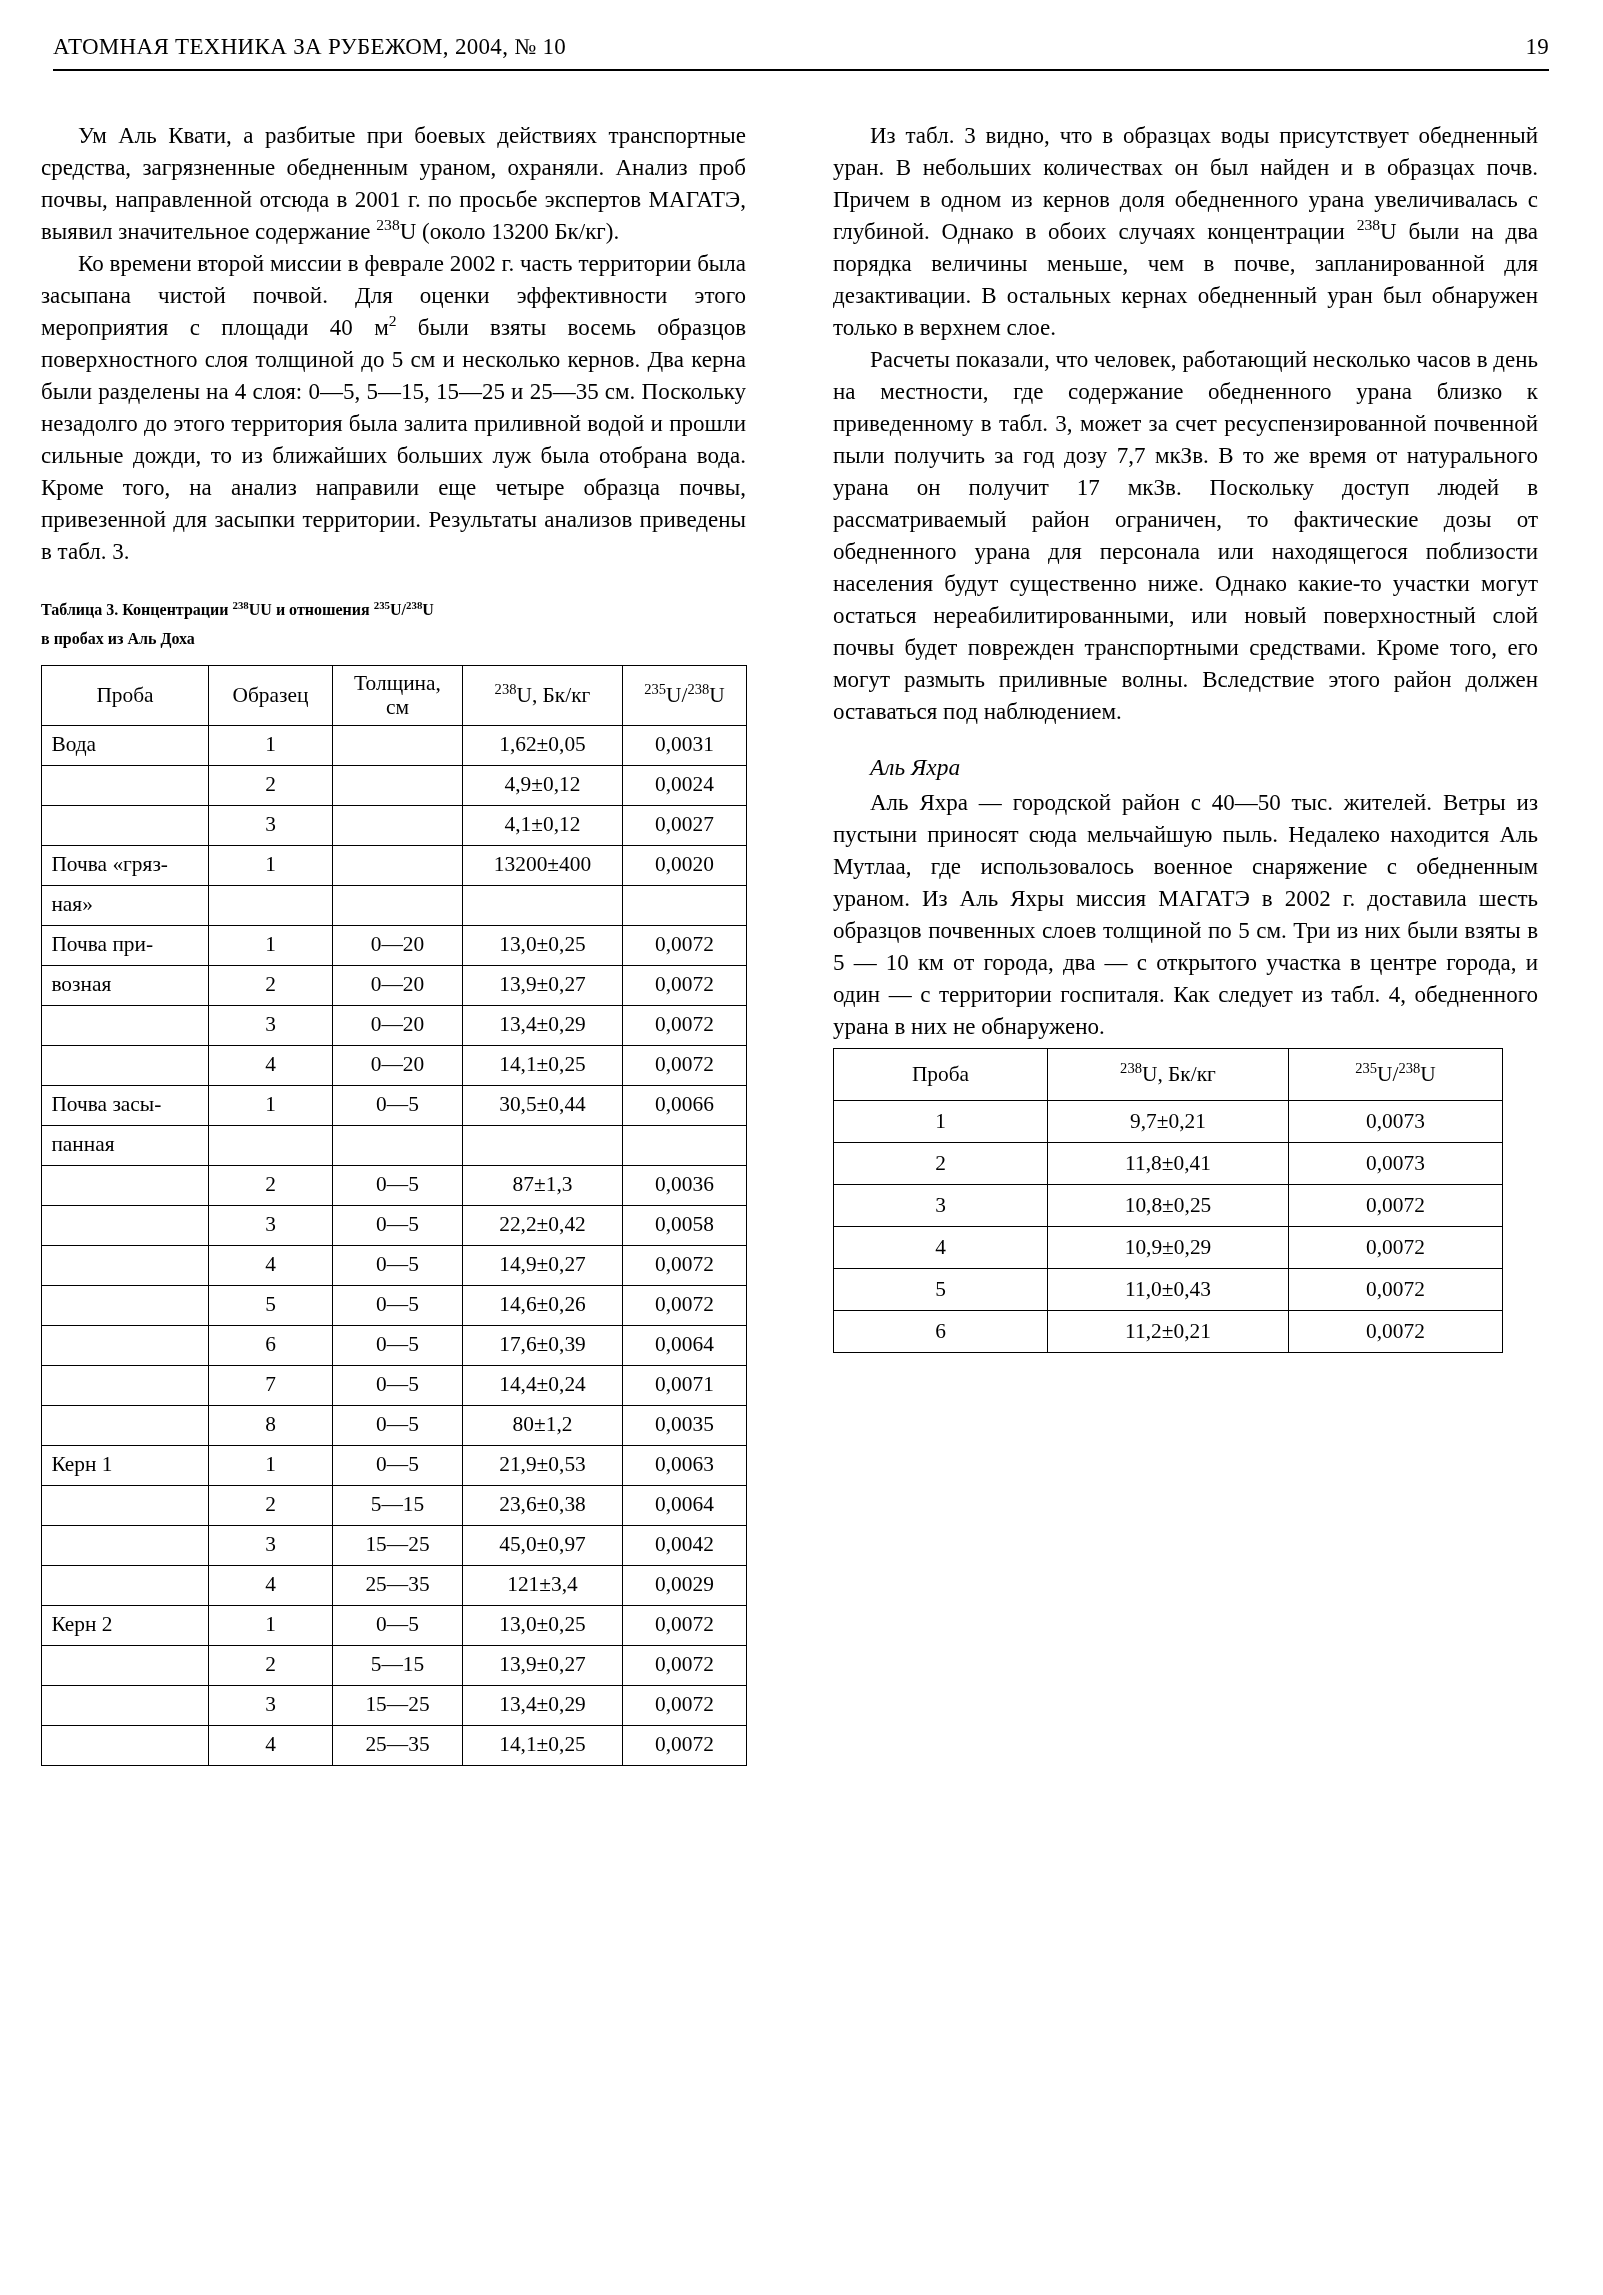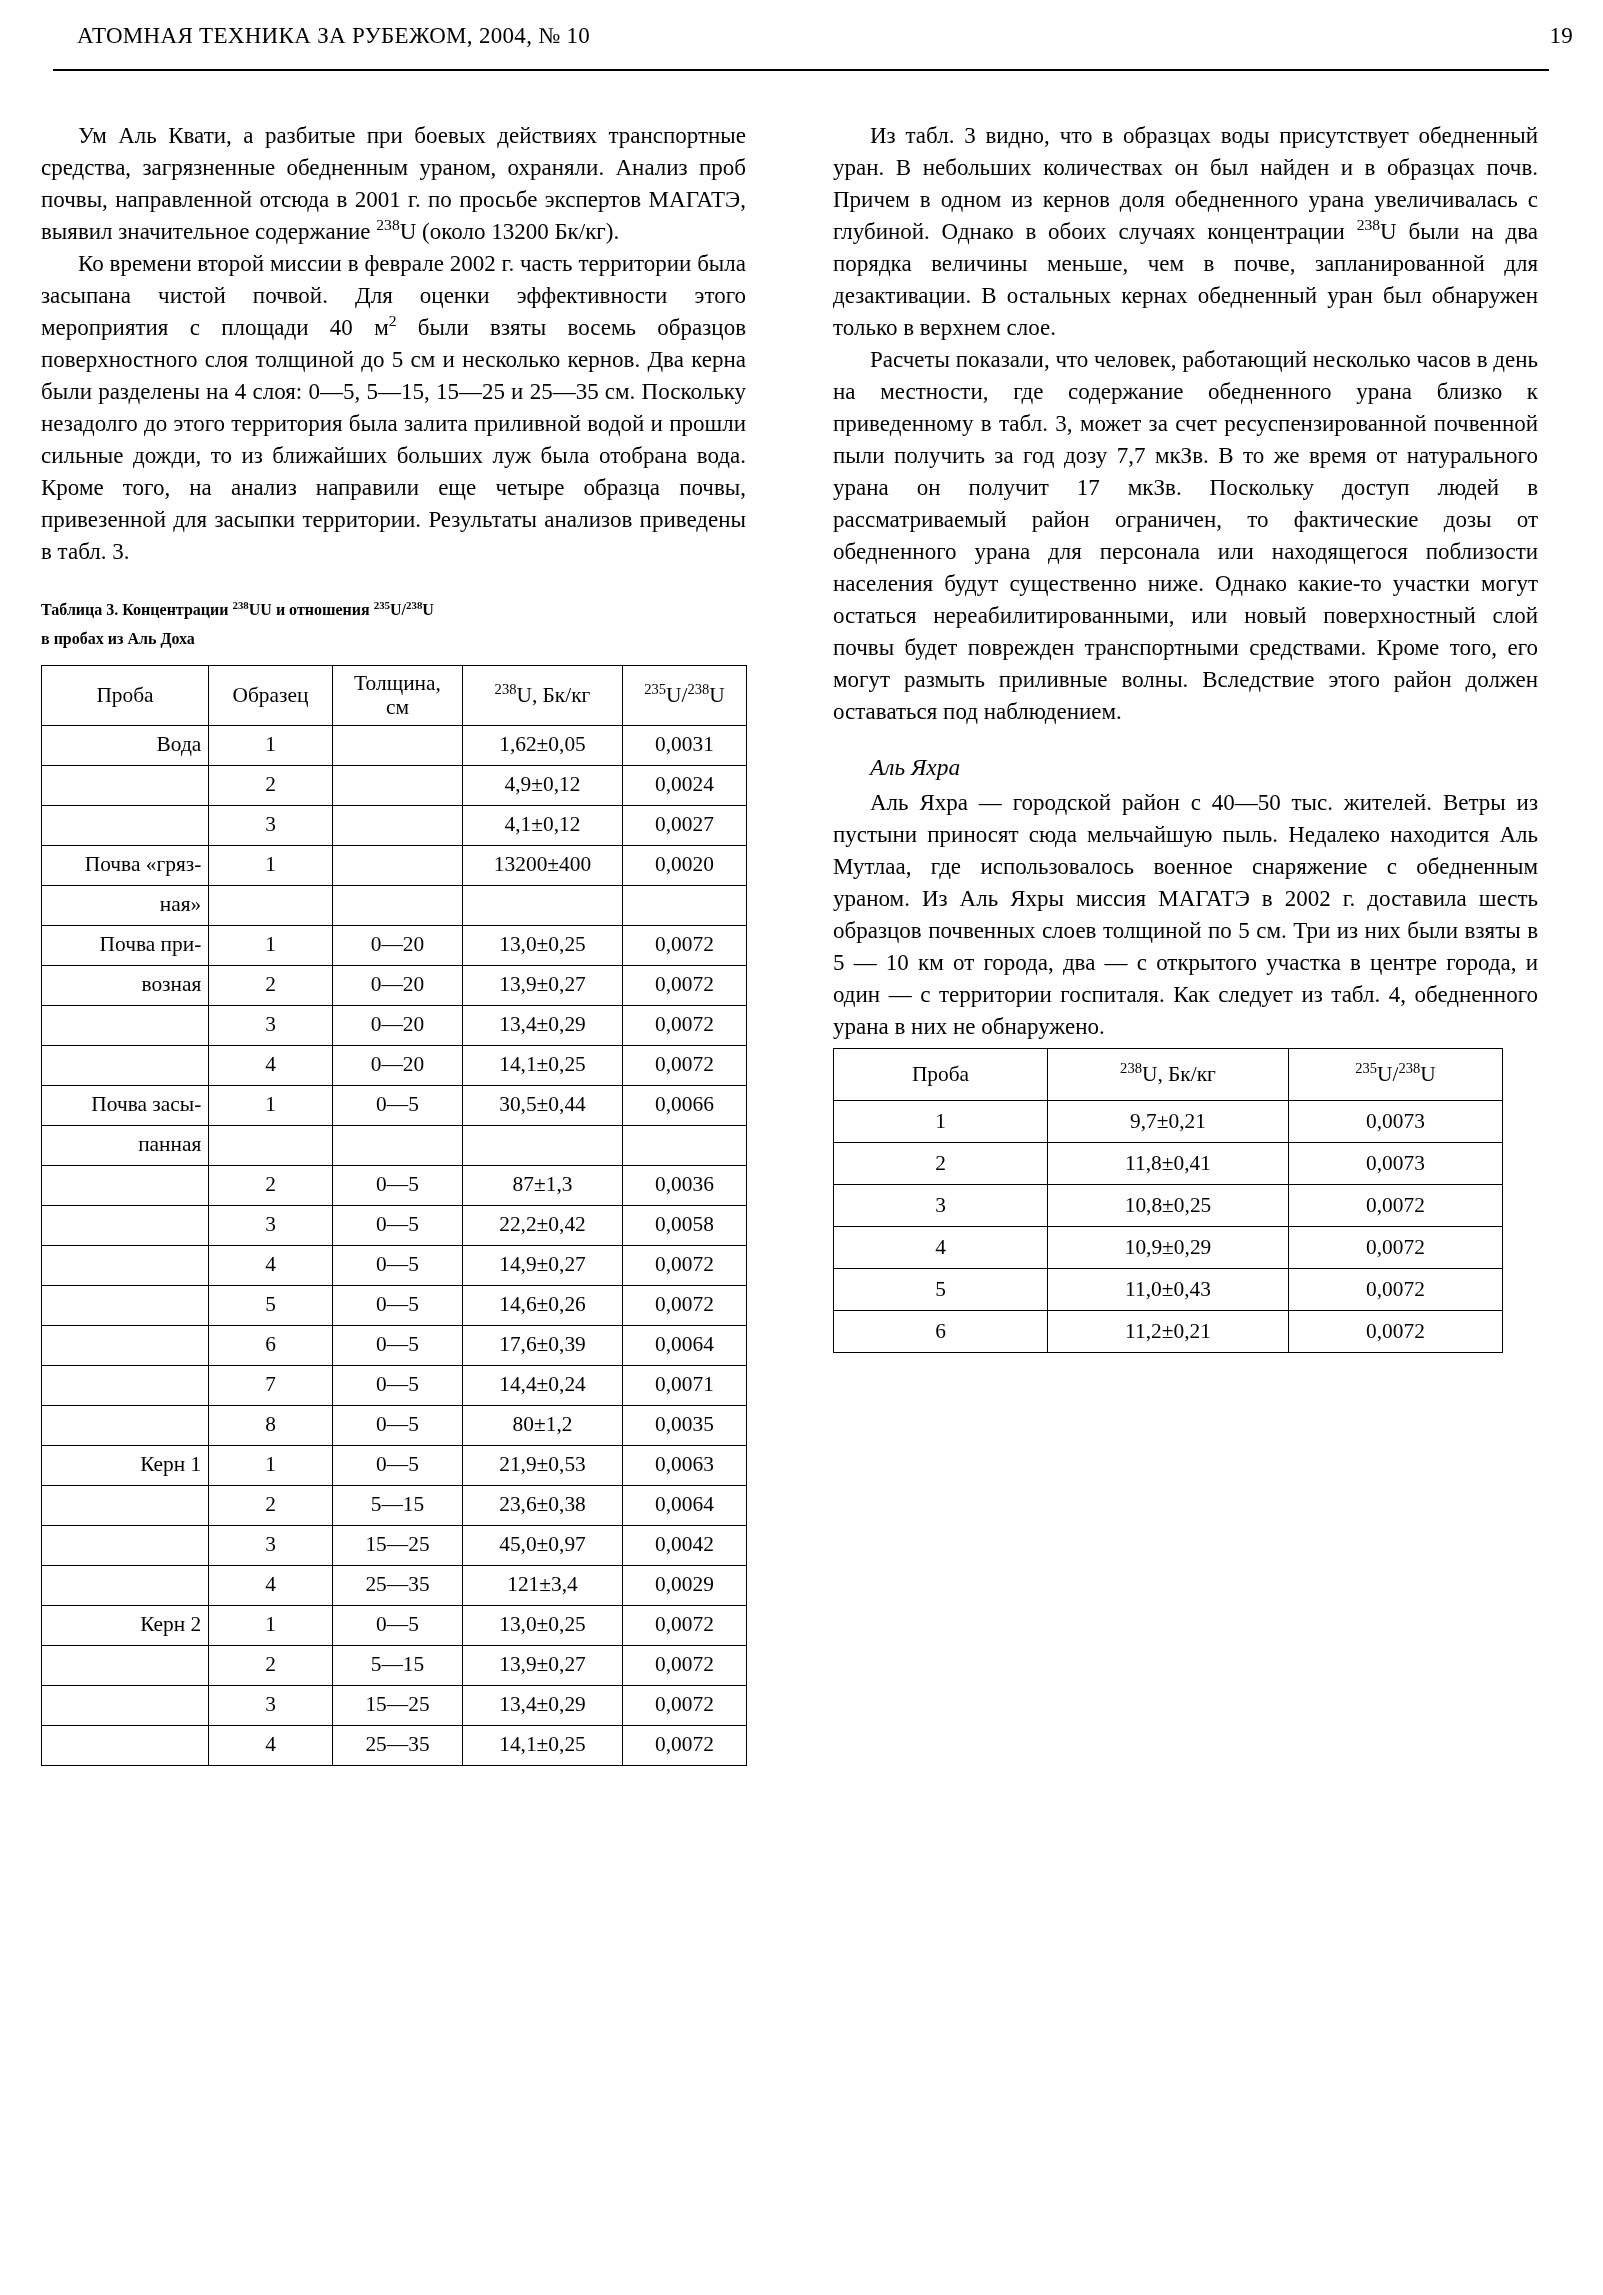--- a/index.html
+++ b/index.html
@@ -19,28 +19,27 @@
     position: absolute;
     left: 0; top: 0;
     width: 1603px;
     height: 2295px;
     background: #ffffff;
   }
   
   .runhead {
     position: absolute;
     left: 53px;
-    top: 23px;
+    top: 34px;
     width: 1496px;
     display: flex;
     justify-content: space-between;
     align-items: flex-end;
     font-size: 23px;
     letter-spacing: 0.3px;
-    margin-left: 24px;
   }
   .runhead .journal {
     font-variant: small-caps;
     text-transform: none;
     font-size: 23px;
   }
   .runhead .pageno {
     font-size: 23px;
   }
   .rule {
@@ -98,21 +97,21 @@
     border: 1.3px solid #000;
     padding: 4px 6.7px;
     font-weight: normal;
     vertical-align: middle;
   }
   table.data th {
     text-align: center;
     padding: 5.3px 4px;
   }
   .c { text-align: center; }
-  .l { text-align: right; padding-left: 9.4px !important; }
+  .l { text-align: left; padding-left: 9.4px !important; }
 
   
   #table3 { width: 705px; table-layout: fixed; margin-top: 2.7px; }
   #table3 .col-proba { width: 167px; }
   #table3 .col-obraz { width: 124px; }
   #table3 .col-tol  { width: 130px; }
   #table3 .col-u238 { width: 160px; }
   #table3 .col-ratio{ width: 124px; }
   #table3 td { height: 31px; }
 

